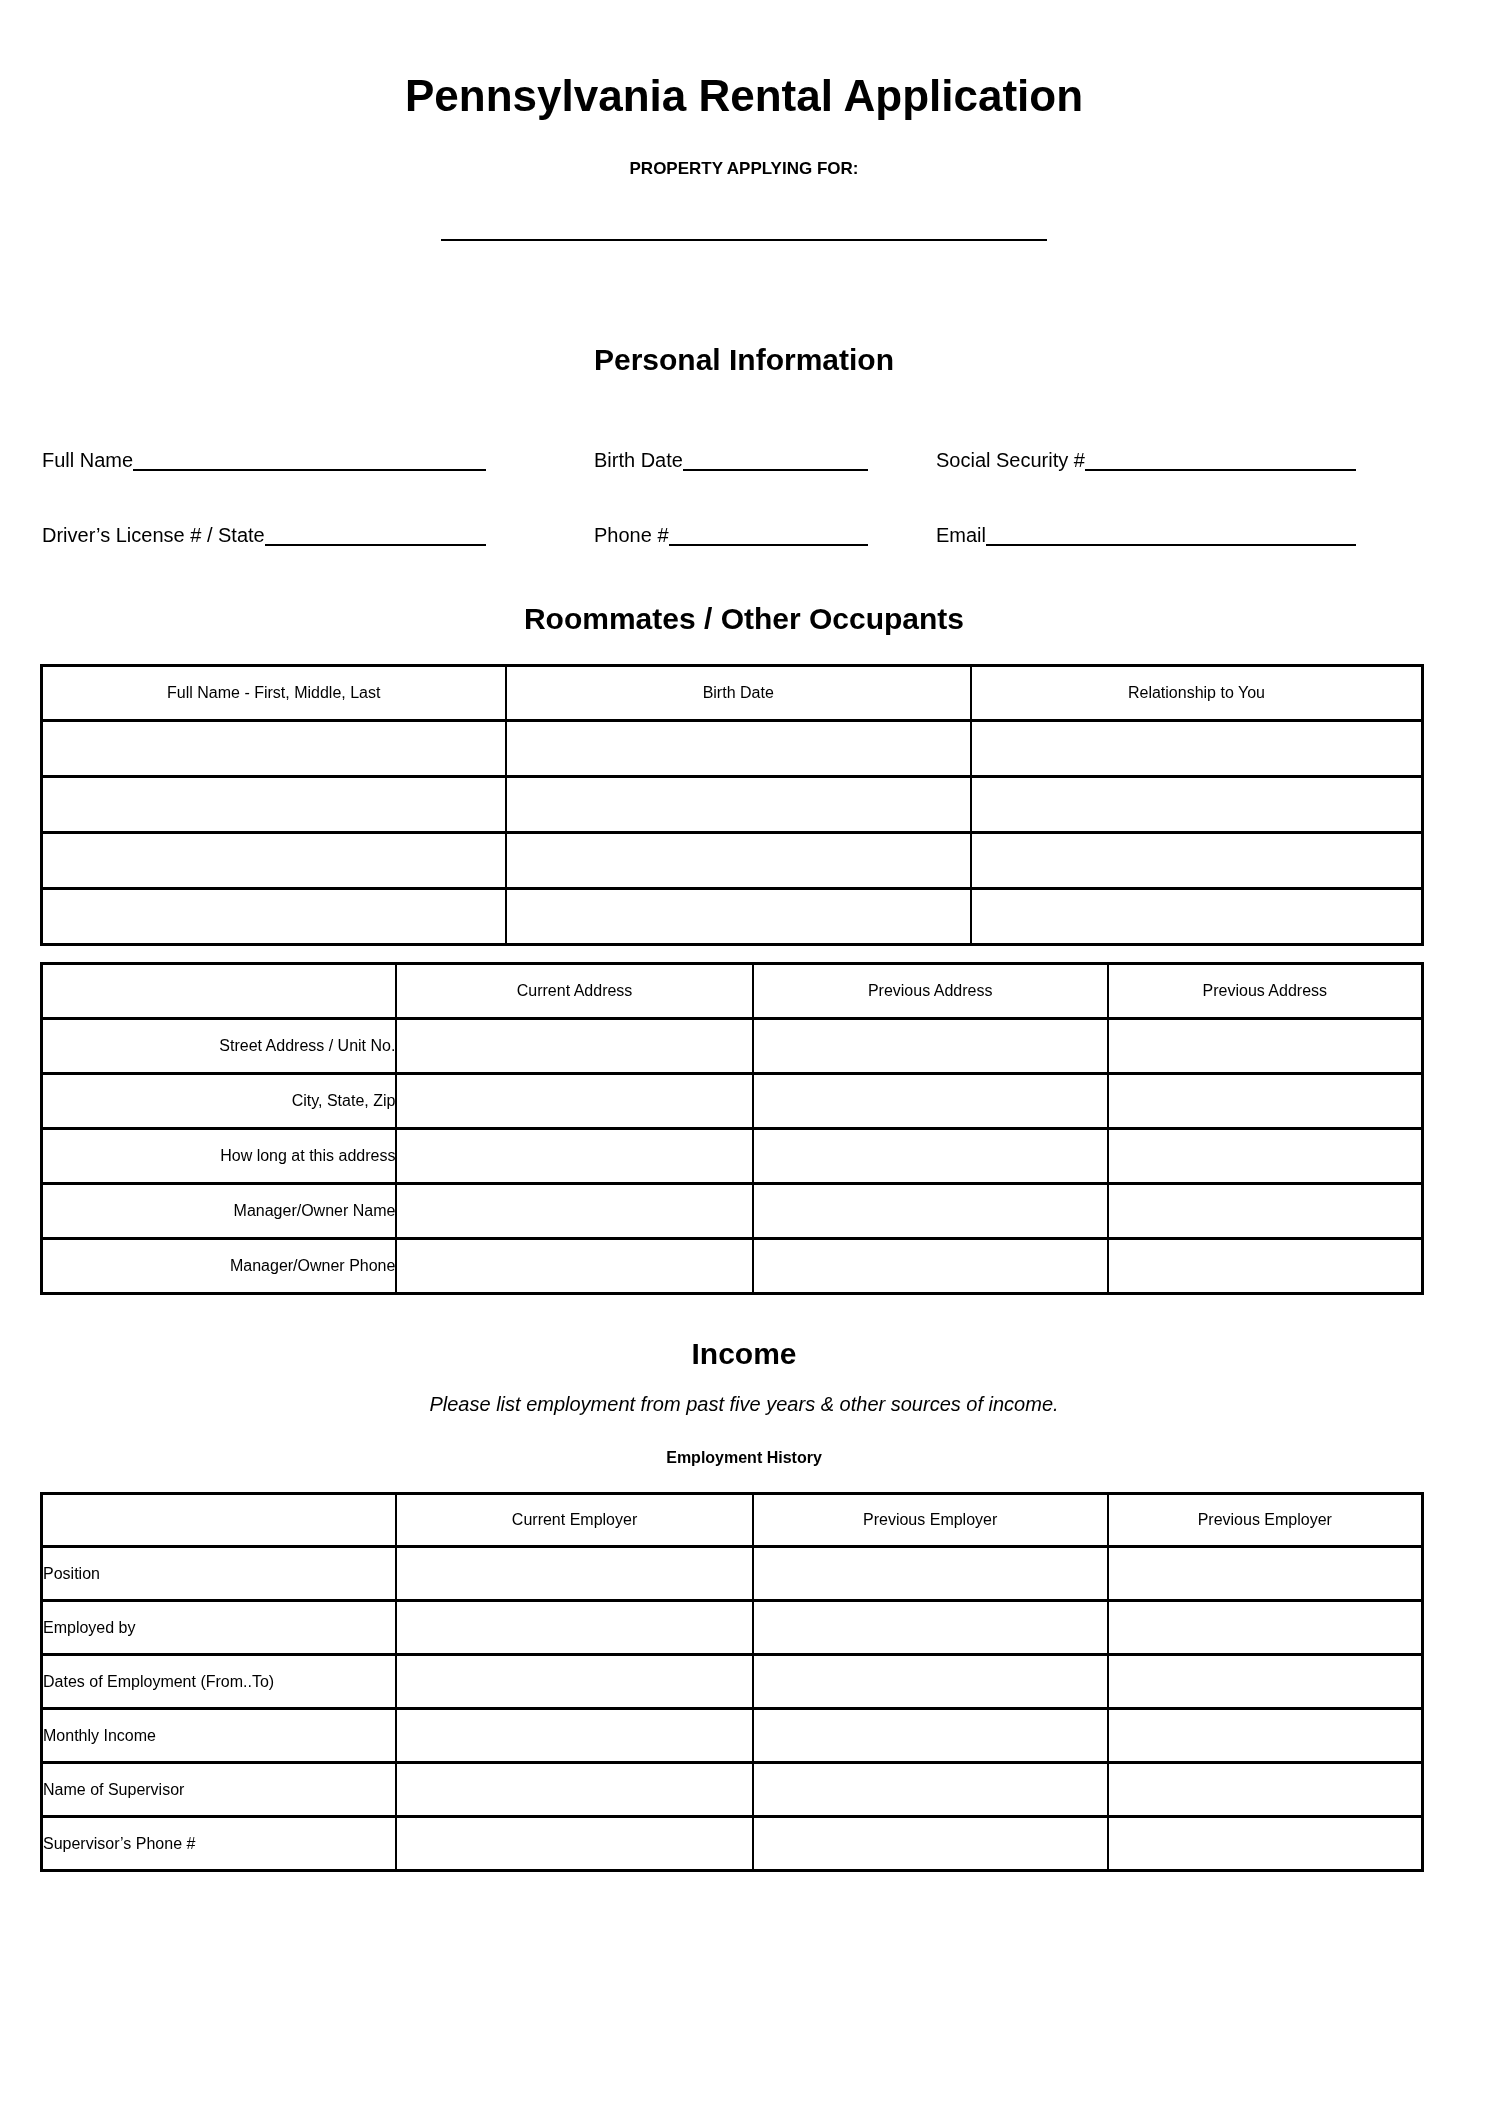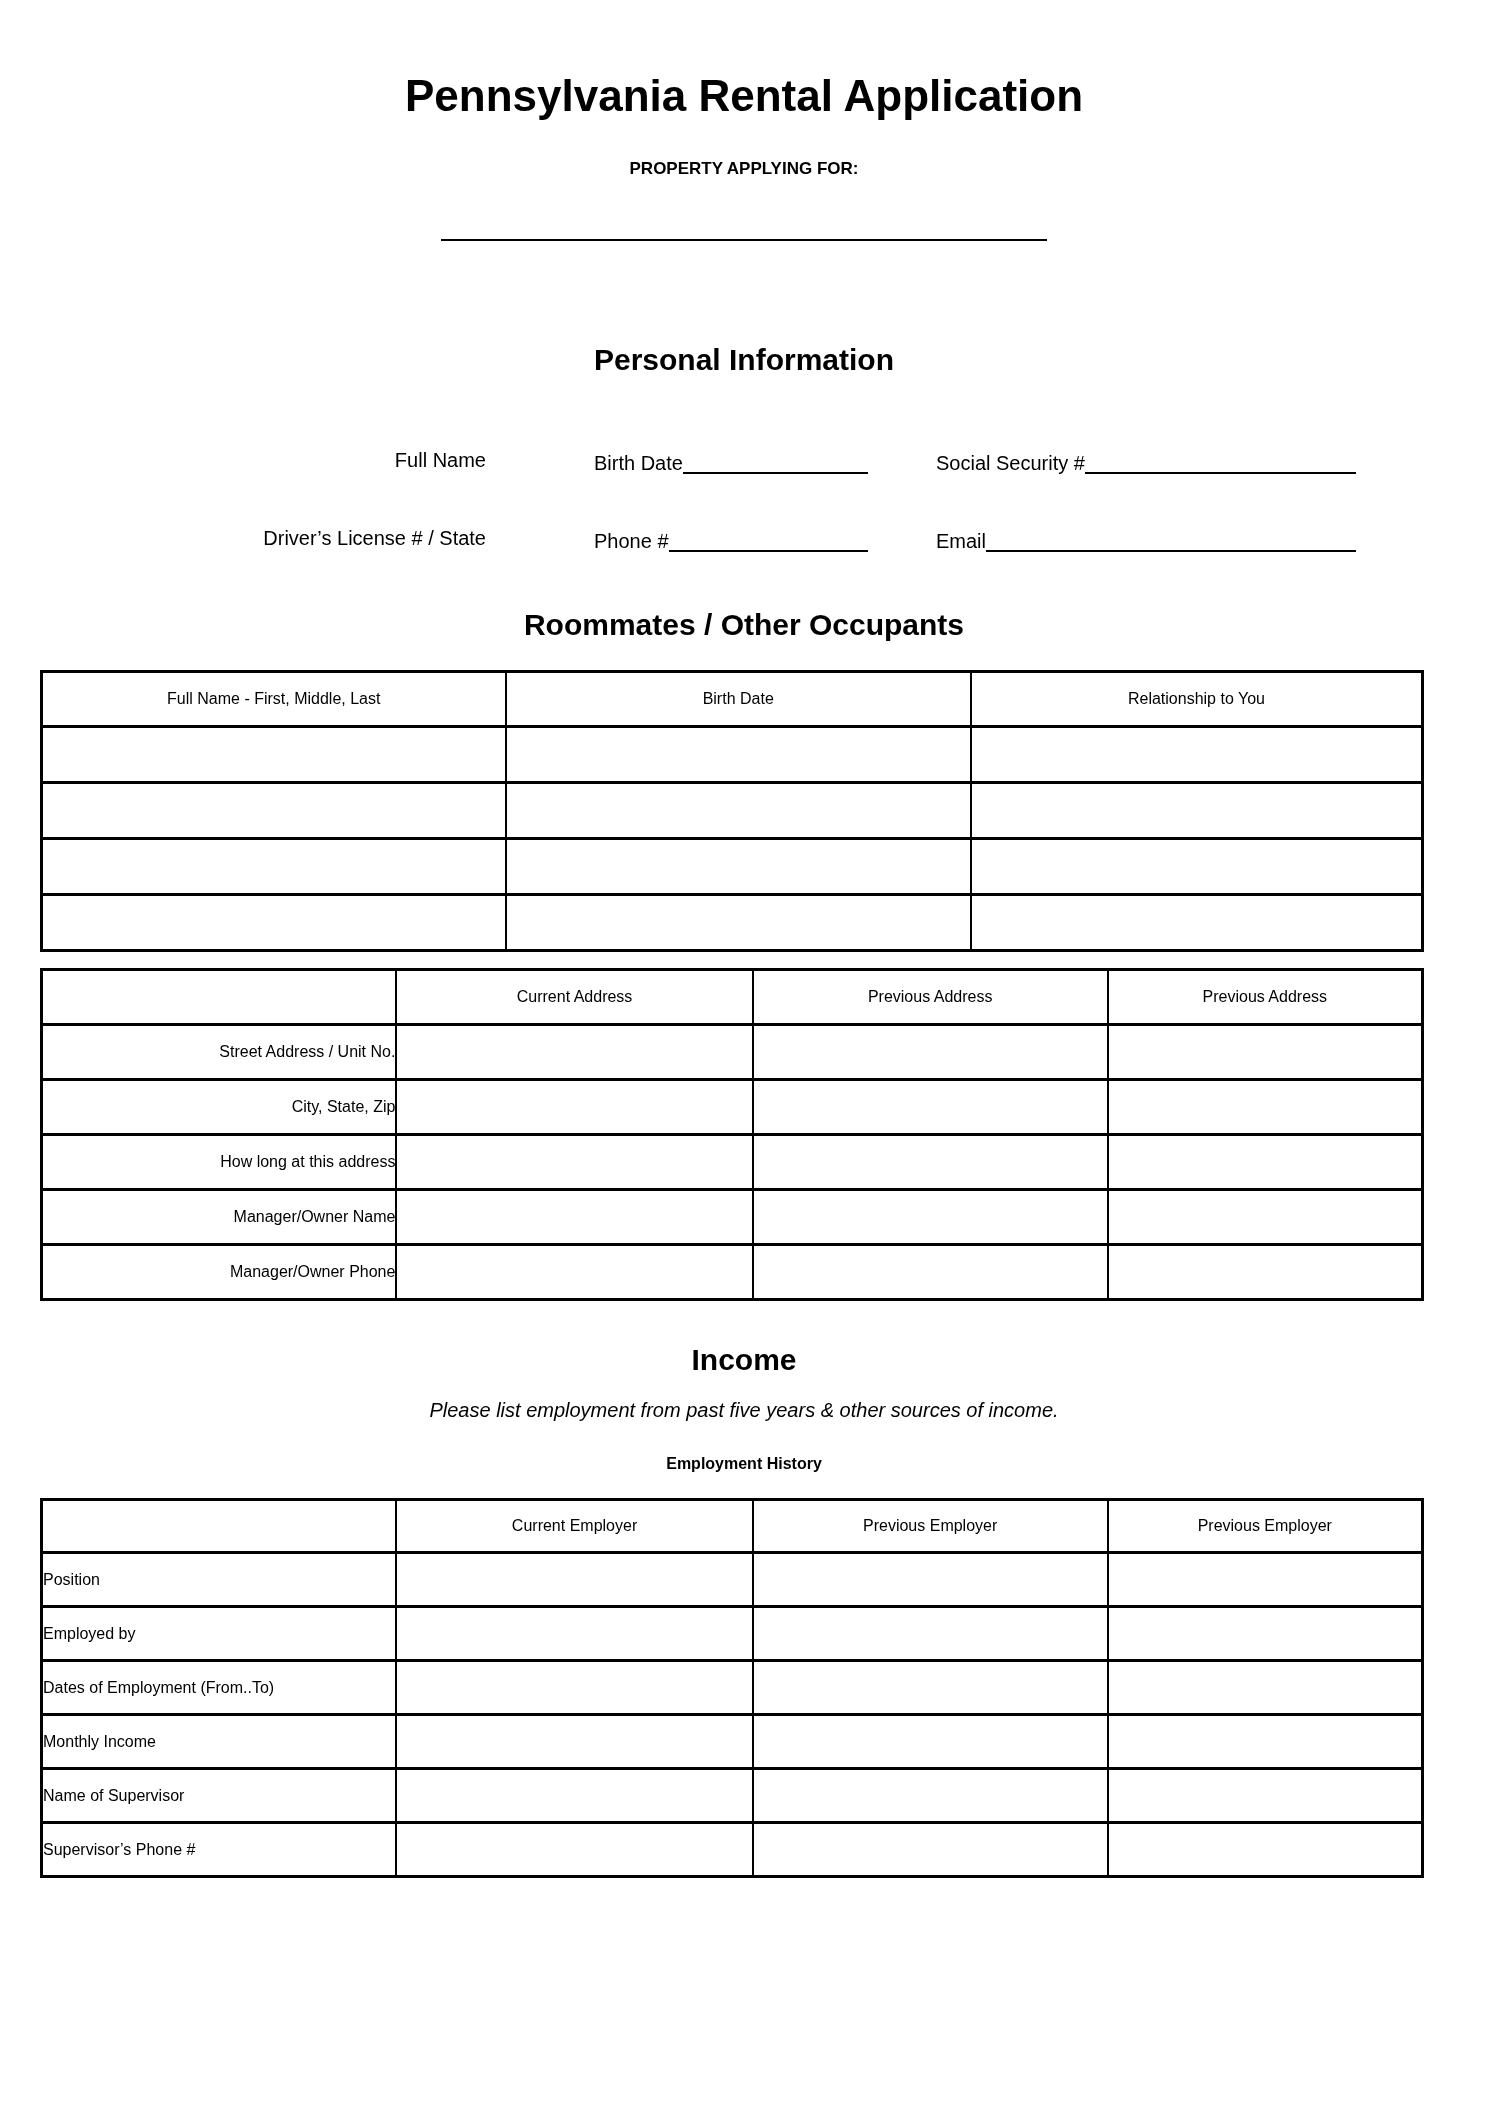--- a/index.html
+++ b/index.html
@@ -45,21 +45,21 @@
     text-align:center; margin:28px 0 0 0;
   }
 
   
   .p-row { display:flex; padding-left:42px; }
   .p-row-1 { margin-top:70px; }
   .p-row-2 { margin-top:51px; }
   .p-field { display:flex; align-items:flex-end; }
   .p-field .lbl { font-size:20px; line-height:24px; white-space:nowrap; }
   .p-field .blank { flex:1; border-bottom:2px solid #000; height:0; align-self:flex-end; margin-bottom:1px; }
-  .f-col1 { width:444px;flex-direction:column; }
+  .f-col1 { width:444px; }
   .f-col2 { width:274px; margin-left:108px; }
   .f-col3 { width:420px; margin-left:68px; }
 
   
   table.form-table {
     border-collapse:collapse; table-layout:fixed;
     margin-left:40px; width:1384px;
     border:3px solid #000;
   }
   table.form-table th, table.form-table td {

